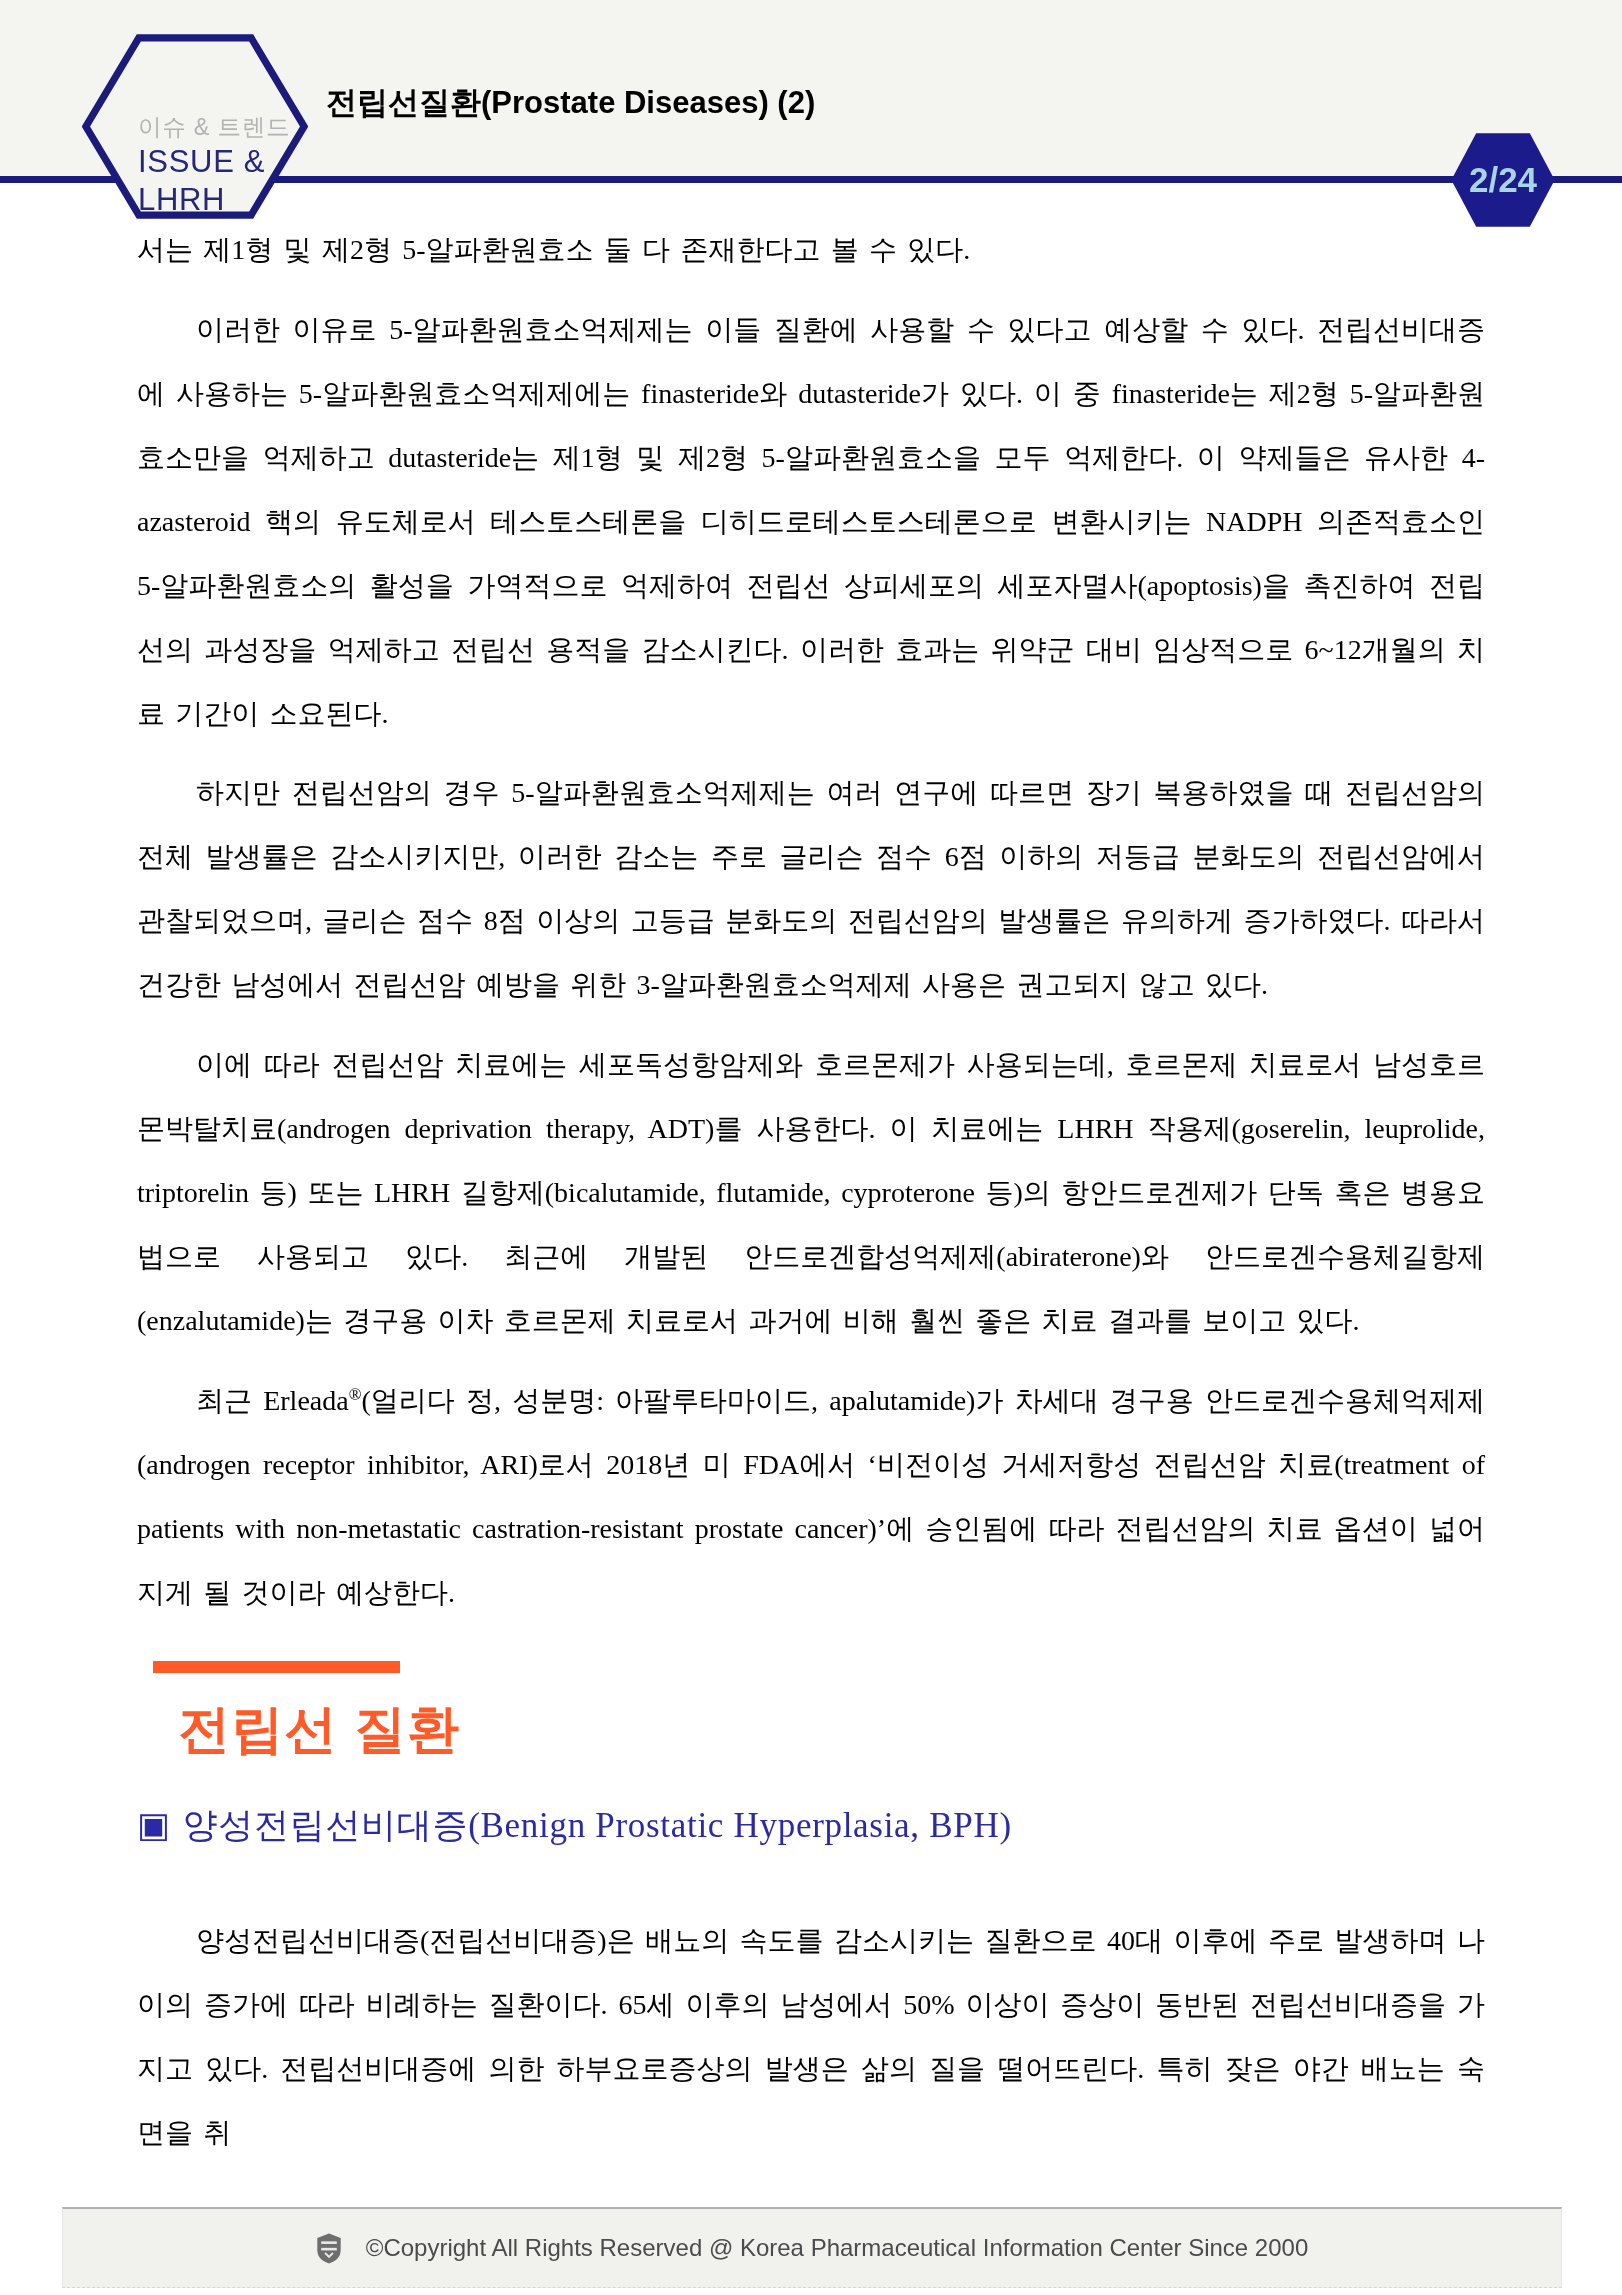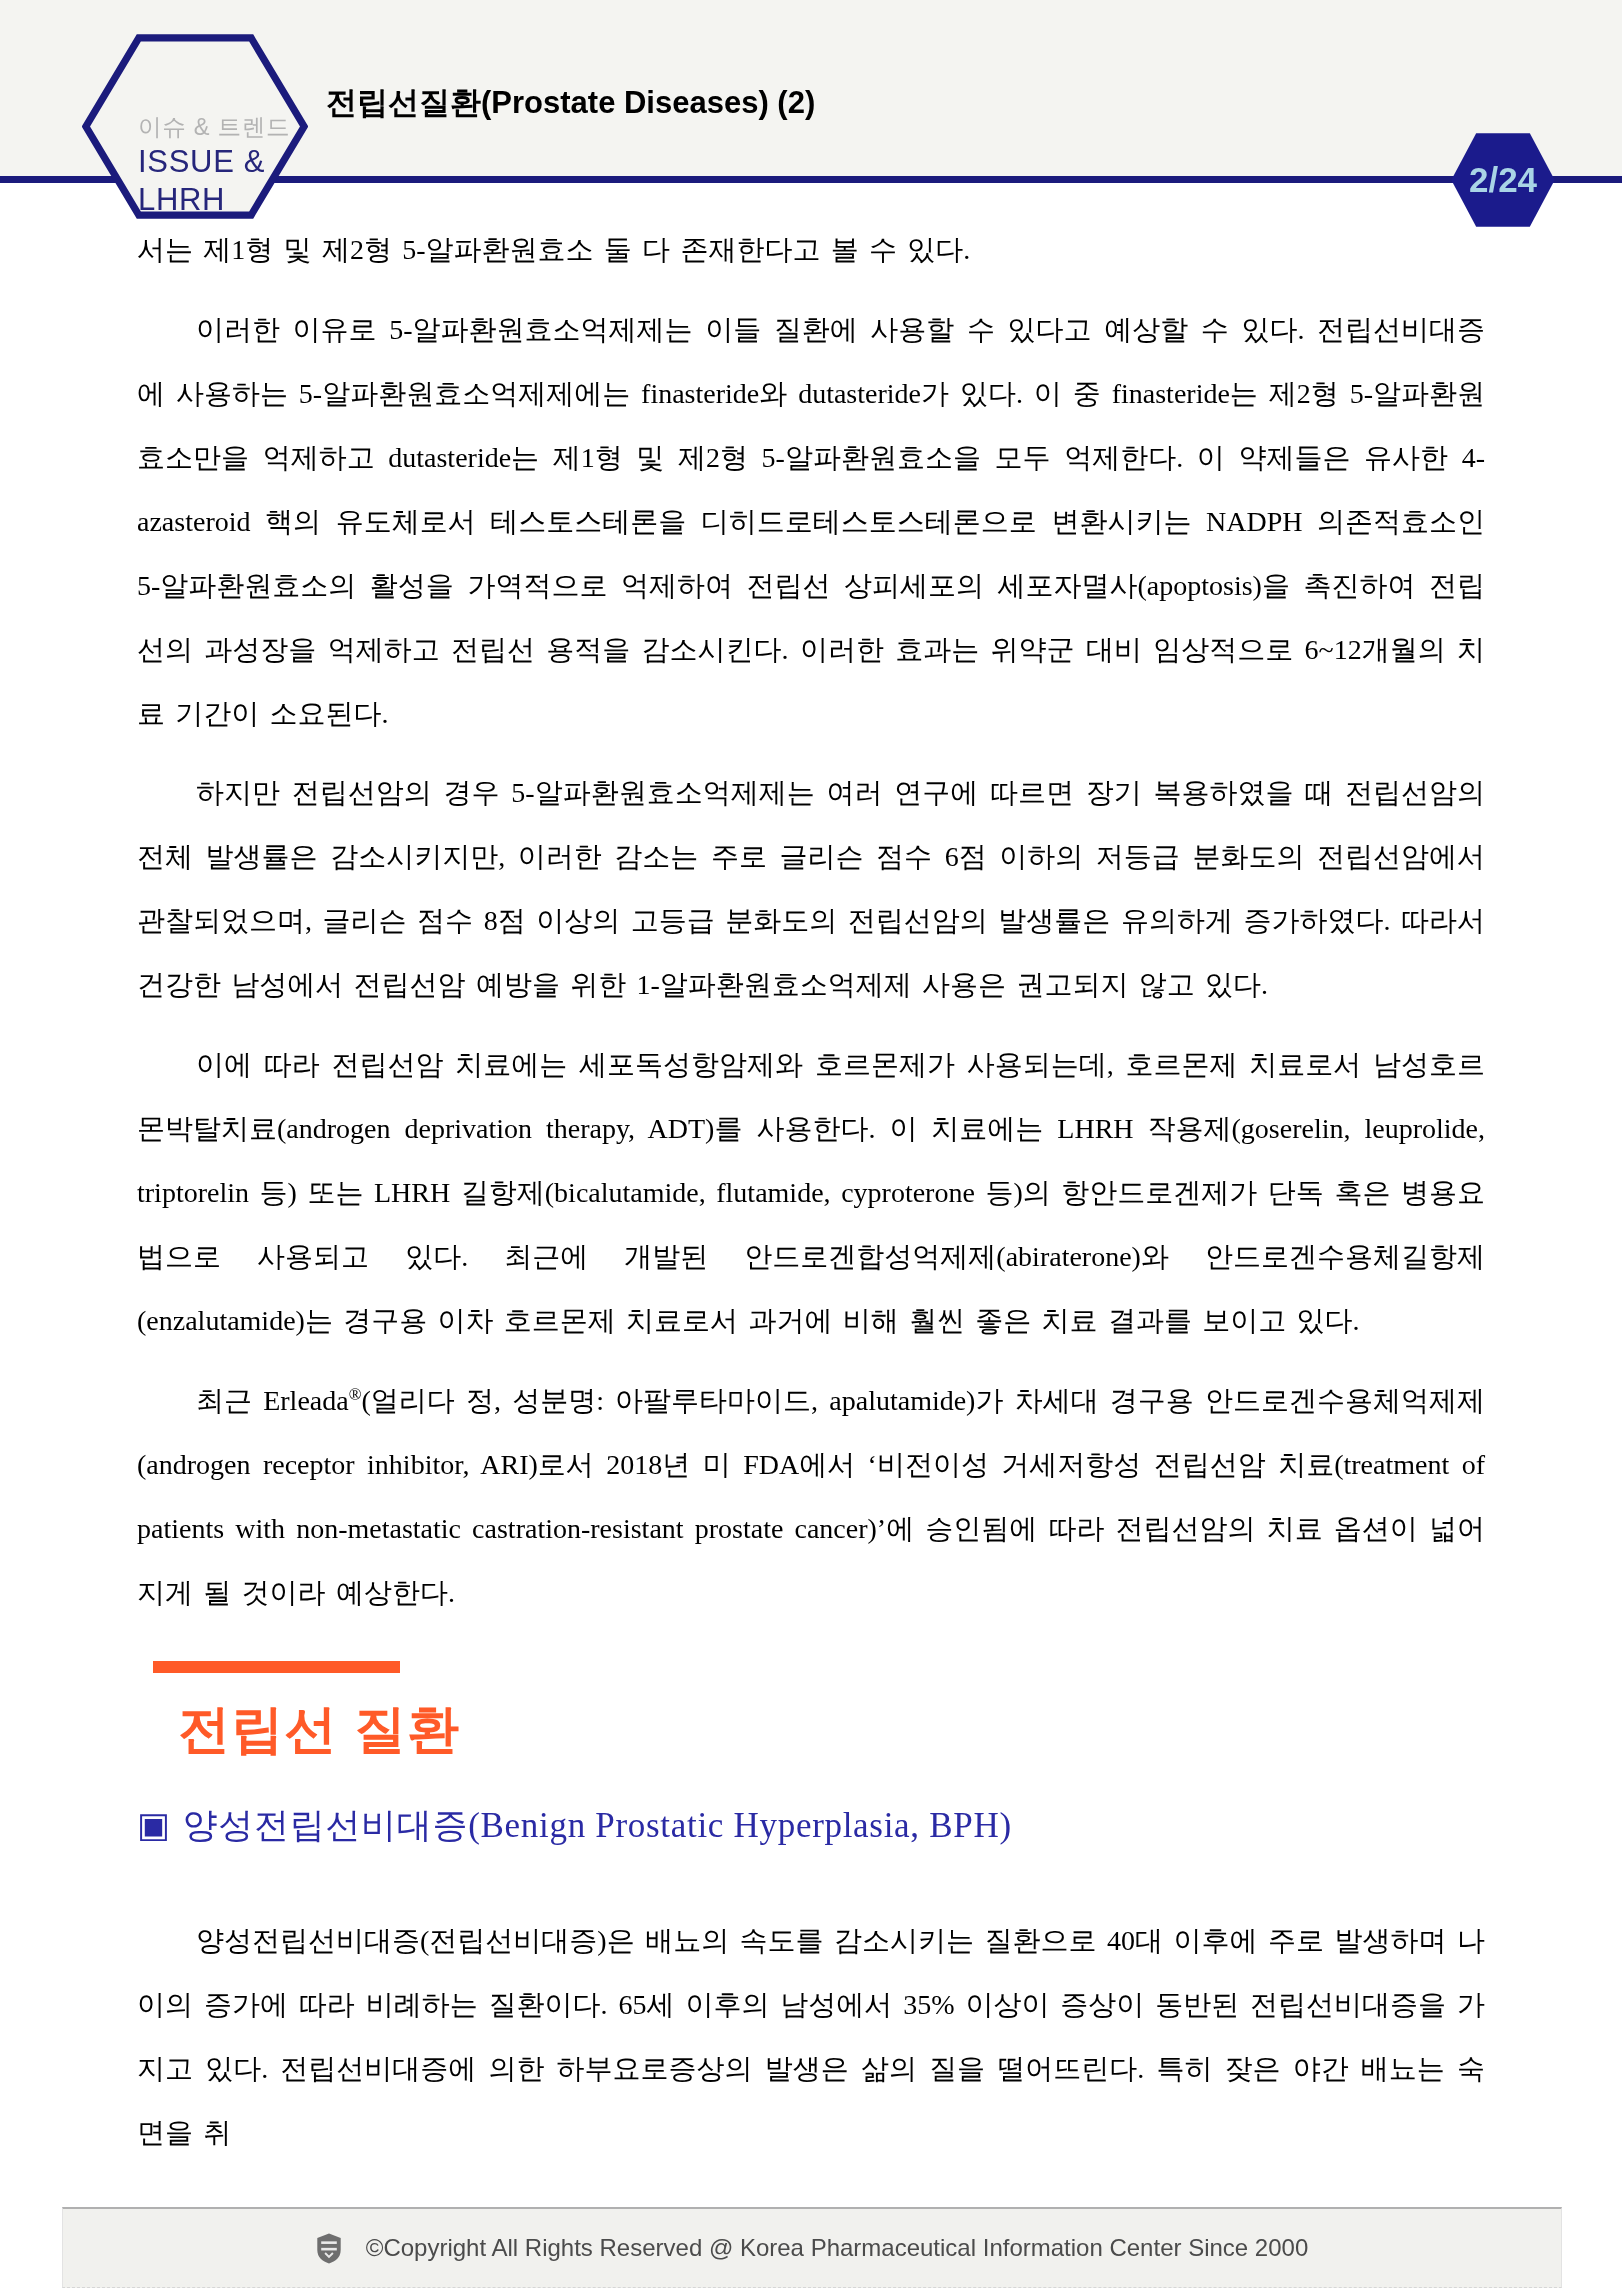--- a/index.html
+++ b/index.html
@@ -80,33 +80,33 @@
     <svg class="badge-hex" viewBox="0 0 162 146" preserveAspectRatio="none">
       <polygon points="40,2 122,2 160,73 122,144 40,144 2,73" fill="#1b1b8c"></polygon>
     </svg>
     <div class="badge-label">2/24</div>
   </header>
 
   <main>
     <div id="paragraphs">
         <p class="body-p">서는 제1형 및 제2형 5-알파환원효소 둘 다 존재한다고 볼 수 있다.</p>
         <p class="body-p indent">이러한 이유로 5-알파환원효소억제제는 이들 질환에 사용할 수 있다고 예상할 수 있다. 전립선비대증에 사용하는 5-알파환원효소억제제에는 finasteride와 dutasteride가 있다. 이 중 finasteride는 제2형 5-알파환원효소만을 억제하고 dutasteride는 제1형 및 제2형 5-알파환원효소을 모두 억제한다. 이 약제들은 유사한 4-azasteroid 핵의 유도체로서 테스토스테론을 디히드로테스토스테론으로 변환시키는 NADPH 의존적효소인 5-알파환원효소의 활성을 가역적으로 억제하여 전립선 상피세포의 세포자멸사(apoptosis)을 촉진하여 전립선의 과성장을 억제하고 전립선 용적을 감소시킨다. 이러한 효과는 위약군 대비 임상적으로 6~12개월의 치료 기간이 소요된다.</p>
-        <p class="body-p indent">하지만 전립선암의 경우 5-알파환원효소억제제는 여러 연구에 따르면 장기 복용하였을 때 전립선암의 전체 발생률은 감소시키지만, 이러한 감소는 주로 글리슨 점수 6점 이하의 저등급 분화도의 전립선암에서 관찰되었으며, 글리슨 점수 8점 이상의 고등급 분화도의 전립선암의 발생률은 유의하게 증가하였다. 따라서 건강한 남성에서 전립선암 예방을 위한 1-알파환원효소억제제 사용은 권고되지 않고 있다.</p>
+        <p class="body-p indent">하지만 전립선암의 경우 5-알파환원효소억제제는 여러 연구에 따르면 장기 복용하였을 때 전립선암의 전체 발생률은 감소시키지만, 이러한 감소는 주로 글리슨 점수 6점 이하의 저등급 분화도의 전립선암에서 관찰되었으며, 글리슨 점수 8점 이상의 고등급 분화도의 전립선암의 발생률은 유의하게 증가하였다. 따라서 건강한 남성에서 전립선암 예방을 위한 3-알파환원효소억제제 사용은 권고되지 않고 있다.</p>
         <p class="body-p indent">이에 따라 전립선암 치료에는 세포독성항암제와 호르몬제가 사용되는데, 호르몬제 치료로서 남성호르몬박탈치료(androgen deprivation therapy, ADT)를 사용한다. 이 치료에는 LHRH 작용제(goserelin, leuprolide, triptorelin 등) 또는 LHRH 길항제(bicalutamide, flutamide, cyproterone 등)의 항안드로겐제가 단독 혹은 병용요법으로 사용되고 있다. 최근에 개발된 안드로겐합성억제제(abiraterone)와 안드로겐수용체길항제(enzalutamide)는 경구용 이차 호르몬제 치료로서 과거에 비해 훨씬 좋은 치료 결과를 보이고 있다.</p>
         <p class="body-p indent">최근 Erleada<sup>®</sup>(얼리다 정, 성분명: 아팔루타마이드, apalutamide)가 차세대 경구용 안드로겐수용체억제제(androgen receptor inhibitor, ARI)로서 2018년 미 FDA에서 ‘비전이성 거세저항성 전립선암 치료(treatment of patients with non-metastatic castration-resistant prostate cancer)’에 승인됨에 따라 전립선암의 치료 옵션이 넓어지게 될 것이라 예상한다.</p>
       </div>
 
     <div class="section-block">
       <div class="section-bar"></div>
       <h2 class="section-title">전립선 질환</h2>
       <h3 class="subsection-title">
         <span class="bullet">▣</span><span>양성전립선비대증(Benign Prostatic Hyperplasia, BPH)</span>
       </h3>
       <div id="paragraphs2">
-          <p class="body-p indent">양성전립선비대증(전립선비대증)은 배뇨의 속도를 감소시키는 질환으로 40대 이후에 주로 발생하며 나이의 증가에 따라 비례하는 질환이다. 65세 이후의 남성에서 35% 이상이 증상이 동반된 전립선비대증을 가지고 있다. 전립선비대증에 의한 하부요로증상의 발생은 삶의 질을 떨어뜨린다. 특히 잦은 야간 배뇨는 숙면을 취</p>
+          <p class="body-p indent">양성전립선비대증(전립선비대증)은 배뇨의 속도를 감소시키는 질환으로 40대 이후에 주로 발생하며 나이의 증가에 따라 비례하는 질환이다. 65세 이후의 남성에서 50% 이상이 증상이 동반된 전립선비대증을 가지고 있다. 전립선비대증에 의한 하부요로증상의 발생은 삶의 질을 떨어뜨린다. 특히 잦은 야간 배뇨는 숙면을 취</p>
         </div>
     </div>
   </main>
 
   <footer>
     <svg width="26" height="33" viewBox="0 0 40 50">
       <path d="M20 2 L38 9 V27 C38 39 30 45 20 48 C10 45 2 39 2 27 V9 Z" fill="#6e6e6e"></path>
       <rect x="8" y="14" width="24" height="4" fill="#e9e9e9"></rect>
       <rect x="8" y="24" width="24" height="4" fill="#e9e9e9"></rect>
       <path d="M14 32 L20 38 L26 32" stroke="#e9e9e9" stroke-width="3" fill="none"></path>

